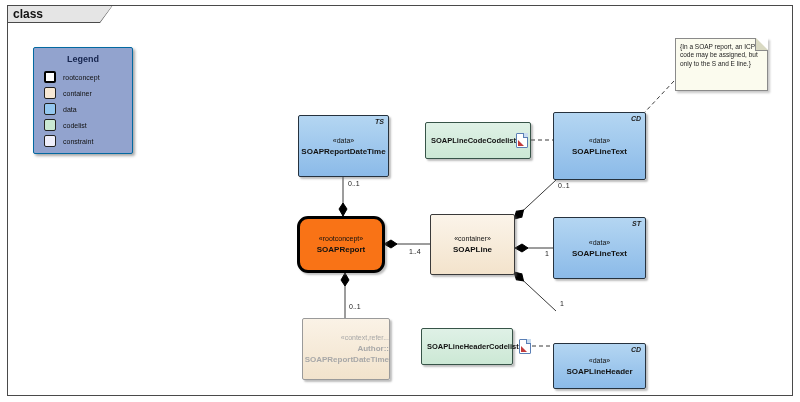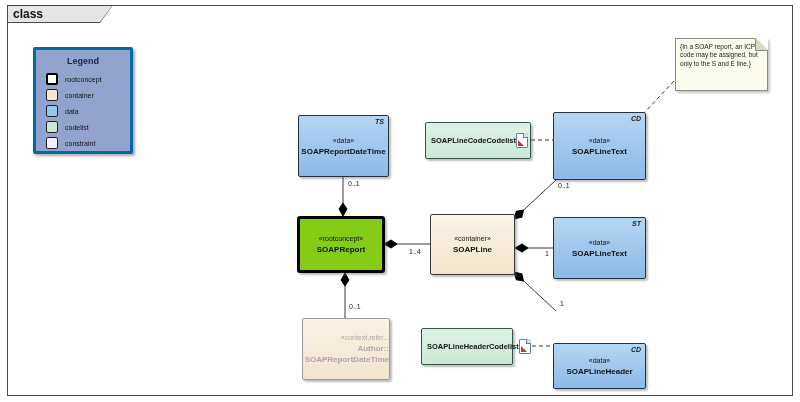--- a/index.html
+++ b/index.html
@@ -9,38 +9,38 @@
   
   .frame { position:absolute; left:7px; top:5px; width:786px; height:391px; border:1px solid #4a4a4a; background:transparent; }
   .tab-outer { position:absolute; left:7px; top:5px; width:106px; height:18px; background:#4a4a4a;
     clip-path:polygon(0 0,100% 0,calc(100% - 13px) 100%,0 100%); }
   .tab-inner { position:absolute; left:1px; top:1px; width:104px; height:16px; background:#e5e5e5;
     clip-path:polygon(0 0,100% 0,calc(100% - 12px) 100%,0 100%);
     font-size:12px; font-weight:bold; color:#111; line-height:16px; padding-left:5px; }
 
   
   .legend { position:absolute; left:33px; top:47px; width:100px; height:107px; background:#92a3ce;
-    border:3px solid #0369a1; border-radius:2px; box-shadow:2px 2px 3px rgba(0,0,0,.35); }
+    border:1px solid #0369a1; border-radius:2px; box-shadow:2px 2px 3px rgba(0,0,0,.35); }
   .legend-title { text-align:center; font-size:9px; font-weight:bold; color:#16254e; margin-top:6px; margin-bottom:5px; }
   .legend-row { display:flex; align-items:center; height:16px; padding-left:10px; }
   .sw { width:12px; height:12px; border-radius:2px; border:1px solid #222; flex:0 0 auto; }
   .sw-root { background:#ffffff; border:2px solid #000; }
   .sw-container { background:#f7e8d5; }
   .sw-data { background:#94c7ef; }
   .sw-codelist { background:#c9e8d3; }
   .sw-constraint { background:#efeffb; }
   .legend-label { font-size:7px; color:#111; margin-left:7px; }
 
   
   .node { position:absolute; border:1px solid #26323e; border-radius:2px;
     box-shadow:2px 2px 2px rgba(110,110,110,.45);
     display:flex; flex-direction:column; align-items:center; justify-content:center; text-align:center; }
   .box-data { background:linear-gradient(180deg,#b4d6f2 0%,#8bbae8 100%); }
   .box-container { background:linear-gradient(180deg,#fbf4e9 0%,#f3e3cc 100%); border-color:#3a3a3a; }
-  .box-root { background:#84cc16; border:3px solid #000; border-radius:3px; }
+  .box-root { background:#f97316; border:3px solid #000; border-radius:11px; }
   .box-faded { background:linear-gradient(180deg,#faf2e6 0%,#f2e3cc 100%); border-color:#9a9a9a;align-items:flex-end; }
   .box-codelist { background:linear-gradient(180deg,#dff1e6 0%,#cce8d5 100%); border-color:#375448;
     flex-direction:row; justify-content:space-between; padding:0 5px; }
   .stereo { font-size:7px; color:#111; line-height:10px; }
   .cname { font-size:8px; font-weight:bold; color:#111; line-height:11px; }
   .faded-text .stereo, .faded-text .cname { color:#a8a8a8; }
   .type-tag { position:absolute; top:2px; right:4px; font-size:7px; font-style:italic; font-weight:600; color:#1c1c1c; }
   .cl-name { font-size:7.5px; font-weight:bold; color:#111; }
   .doc-icon { position:relative; width:12px; height:15px; background:#fff; border:1px solid #5a7fb5; border-radius:1px; flex:0 0 auto; }
   .doc-icon::before { content:""; position:absolute; right:-1px; top:-1px; width:4px; height:4px;

